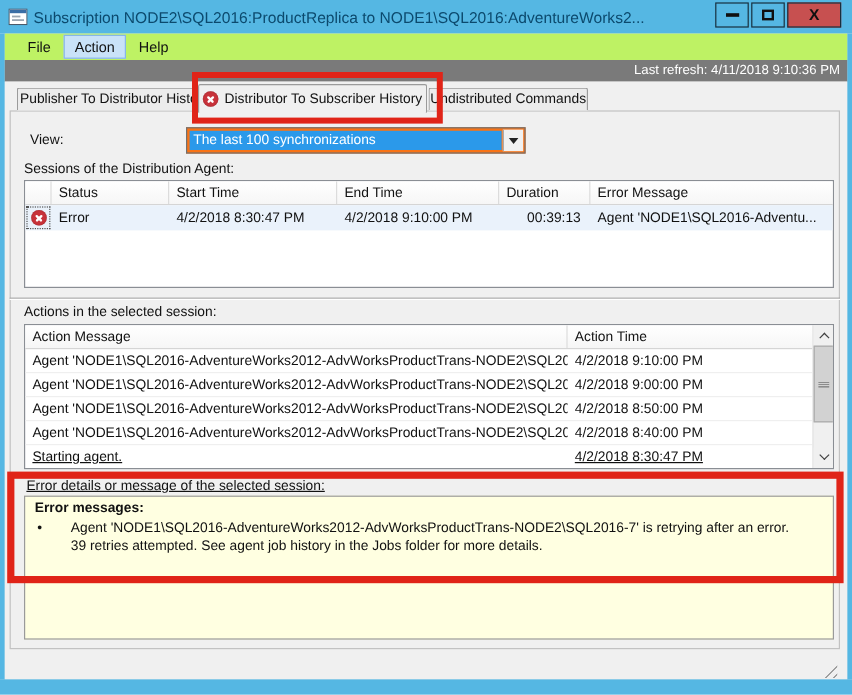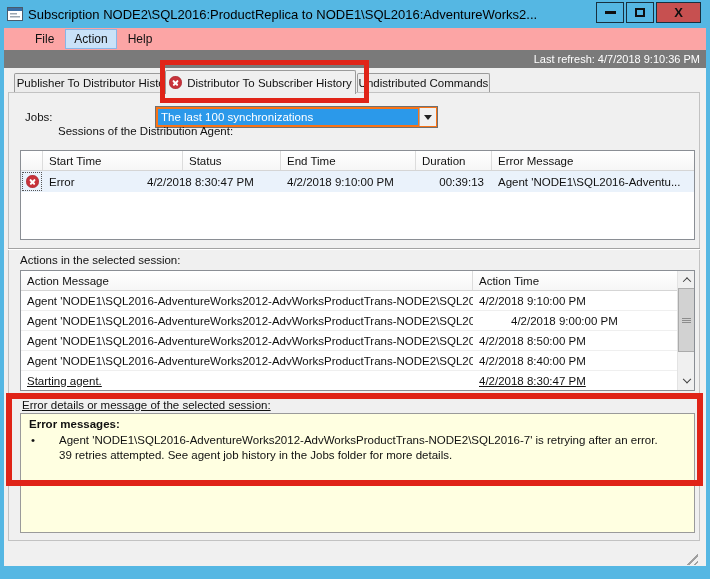--- a/index.html
+++ b/index.html
@@ -8,31 +8,31 @@
     --error-icon-red:#C8333B;
   }
   *{box-sizing:border-box; margin:0; padding:0;}
   body{width:710px;height:579px;font-family:"Liberation Sans","DejaVu Sans",sans-serif;
        background:#fff; position:relative; overflow:hidden;}
   .abs{position:absolute;}
   .window{position:absolute; left:0; top:0; width:710px; height:579px; background:#F0F0F0;}
   
   .titlebar{left:0;top:0;width:710px;height:28px;background:var(--titlebar);display:flex;align-items:center;}
   .win-icon{margin-left:7px;width:16px;height:14px;flex:0 0 auto;}
-  .title{margin-left:5px;font-size:13px;color:#000000;white-space:nowrap;overflow:hidden;max-width:530px;}
+  .title{margin-left:5px;font-size:13px;color:#0c4a6e;white-space:nowrap;overflow:hidden;max-width:530px;}
   .win-btns{position:absolute;right:9px;top:2px;display:flex;gap:2px;}
   .wbtn{width:28px;height:21px;border:1px solid #17303F;background:var(--titlebar);
         display:flex;align-items:center;justify-content:center;cursor:default;}
   .wbtn.close{width:45px;background:var(--close-button);}
   .glyph-min{width:11px;height:3px;background:#101010;display:block;}
   .glyph-max{width:10px;height:9px;border:2px solid #101010;display:block;}
   .glyph-x{font-size:13px;font-weight:bold;color:#101010;line-height:1;}
   .edge{background:var(--titlebar);}
-  .menubar{left:4px;top:28px;width:702px;height:22px;background:#fca5a5;display:flex;align-items:center;
-           font-size:12px;color:#111;padding-left:22px;gap:2px;}
+  .menubar{left:4px;top:28px;width:702px;height:22px;background:#bef264;display:flex;align-items:center;
+           font-size:12px;color:#111;padding-left:10px;gap:2px;}
   .menu-item{padding:2px 8px;border:1px solid transparent;}
   .menu-item.active{background:#C9E2F8;border-color:#86B6E8;}
   .refreshbar{left:4px;top:50px;width:702px;height:18px;background:var(--refresh-bar);color:#fff;
               font-size:11px;display:flex;align-items:center;justify-content:flex-end;padding-right:6px;}
   .dialog-bg{left:4px;top:68px;width:702px;height:498px;background:#F0F0F0;}
   .panel{left:8px;top:92px;width:692px;height:449px;background:#F0F0F0;border:1px solid #C2C2C2;}
   
   .tab{position:absolute;background:#F0F0F0;border:1px solid #9B9B9B;border-bottom:none;
        border-radius:2px 2px 0 0;font-size:11.5px;color:#111;display:flex;align-items:center;
        justify-content:center;gap:5px;white-space:nowrap;}
@@ -115,21 +115,21 @@
     </div>
   </div>
 
   <div class="abs menubar">
     <span class="menu-item">File</span>
     <span class="menu-item active">Action</span>
     <span class="menu-item">Help</span>
   </div>
 
   <div class="abs refreshbar">
-    <span>Last refresh: 4/7/2018 9:10:36 PM</span>
+    <span>Last refresh: 4/11/2018 9:10:36 PM</span>
   </div>
 
   <div class="abs dialog-bg"></div>
 
   <div class="abs panel"></div>
 
   <div class="tab inactive" style="left:14px;width:163px;">
     <span>Publisher To Distributor History</span>
   </div>
   <div class="tab inactive" style="left:357px;width:133px;">
@@ -138,34 +138,34 @@
   <div class="tab active" style="left:165px;width:191px;">
     <span class="err-ic">
         <i class="b1"></i>
         <i class="b2"></i>
       </span>
     <span>Distributor To Subscriber History</span>
   </div>
 
   <div class="anno" style="left:160px;top:60px;width:209px;height:43px;"></div>
 
-  <span class="abs lbl" style="left:25px;top:111px;">Jobs:</span>
+  <span class="abs lbl" style="left:25px;top:111px;">View:</span>
   <div class="abs combo">
     <div class="combo-sel">The last 100 synchronizations</div>
     <div class="combo-btn">
       <span class="tri-down"></span>
     </div>
   </div>
 
-  <span class="abs lbl" style="left:20px;top:125px;margin-left:38px;">Sessions of the Distribution Agent:</span>
+  <span class="abs lbl" style="left:20px;top:135px;">Sessions of the Distribution Agent:</span>
   <div class="abs table" style="left:20px;top:150px;width:675px;height:90px;">
     <div class="thead">
       <div class="th" style="width:22px;padding-left:0;"></div>
+      <div class="th" style="width:98px;">Status</div>
       <div class="th" style="width:140px;">Start Time</div>
-      <div class="th" style="width:98px;">Status</div>
       <div class="th" style="width:135px;">End Time</div>
       <div class="th" style="width:76px;">Duration</div>
       <div class="th" style="flex:1;border-right:none;">Error Message</div>
     </div>
     <div class="trow sel">
       <div class="td icon-cell" style="width:22px;">
         <span class="err-ic">
             <i class="b1"></i>
             <i class="b2"></i>
           </span>
@@ -185,21 +185,21 @@
     <div class="thead" style="width:656px;">
       <div class="th" style="width:452px;">Action Message</div>
       <div class="th" style="flex:1;border-right:none;">Action Time</div>
     </div>
     <div class="arow" style="width:656px;">
       <div class="td" style="width:452px;">Agent 'NODE1\SQL2016-AdventureWorks2012-AdvWorksProductTrans-NODE2\SQL20...</div>
       <div class="td" style="flex:1;">4/2/2018 9:10:00 PM</div>
     </div>
     <div class="arow" style="width:656px;">
       <div class="td" style="width:452px;">Agent 'NODE1\SQL2016-AdventureWorks2012-AdvWorksProductTrans-NODE2\SQL20...</div>
-      <div class="td" style="flex:1;margin-left:32px;">4/2/2018 9:00:00 PM</div>
+      <div class="td" style="flex:1;">4/2/2018 9:00:00 PM</div>
     </div>
     <div class="arow" style="width:656px;">
       <div class="td" style="width:452px;">Agent 'NODE1\SQL2016-AdventureWorks2012-AdvWorksProductTrans-NODE2\SQL20...</div>
       <div class="td" style="flex:1;">4/2/2018 8:50:00 PM</div>
     </div>
     <div class="arow" style="width:656px;">
       <div class="td" style="width:452px;">Agent 'NODE1\SQL2016-AdventureWorks2012-AdvWorksProductTrans-NODE2\SQL20...</div>
       <div class="td" style="flex:1;">4/2/2018 8:40:00 PM</div>
     </div>
     <div class="arow" style="width:656px;border-bottom:none;text-decoration:underline;">

